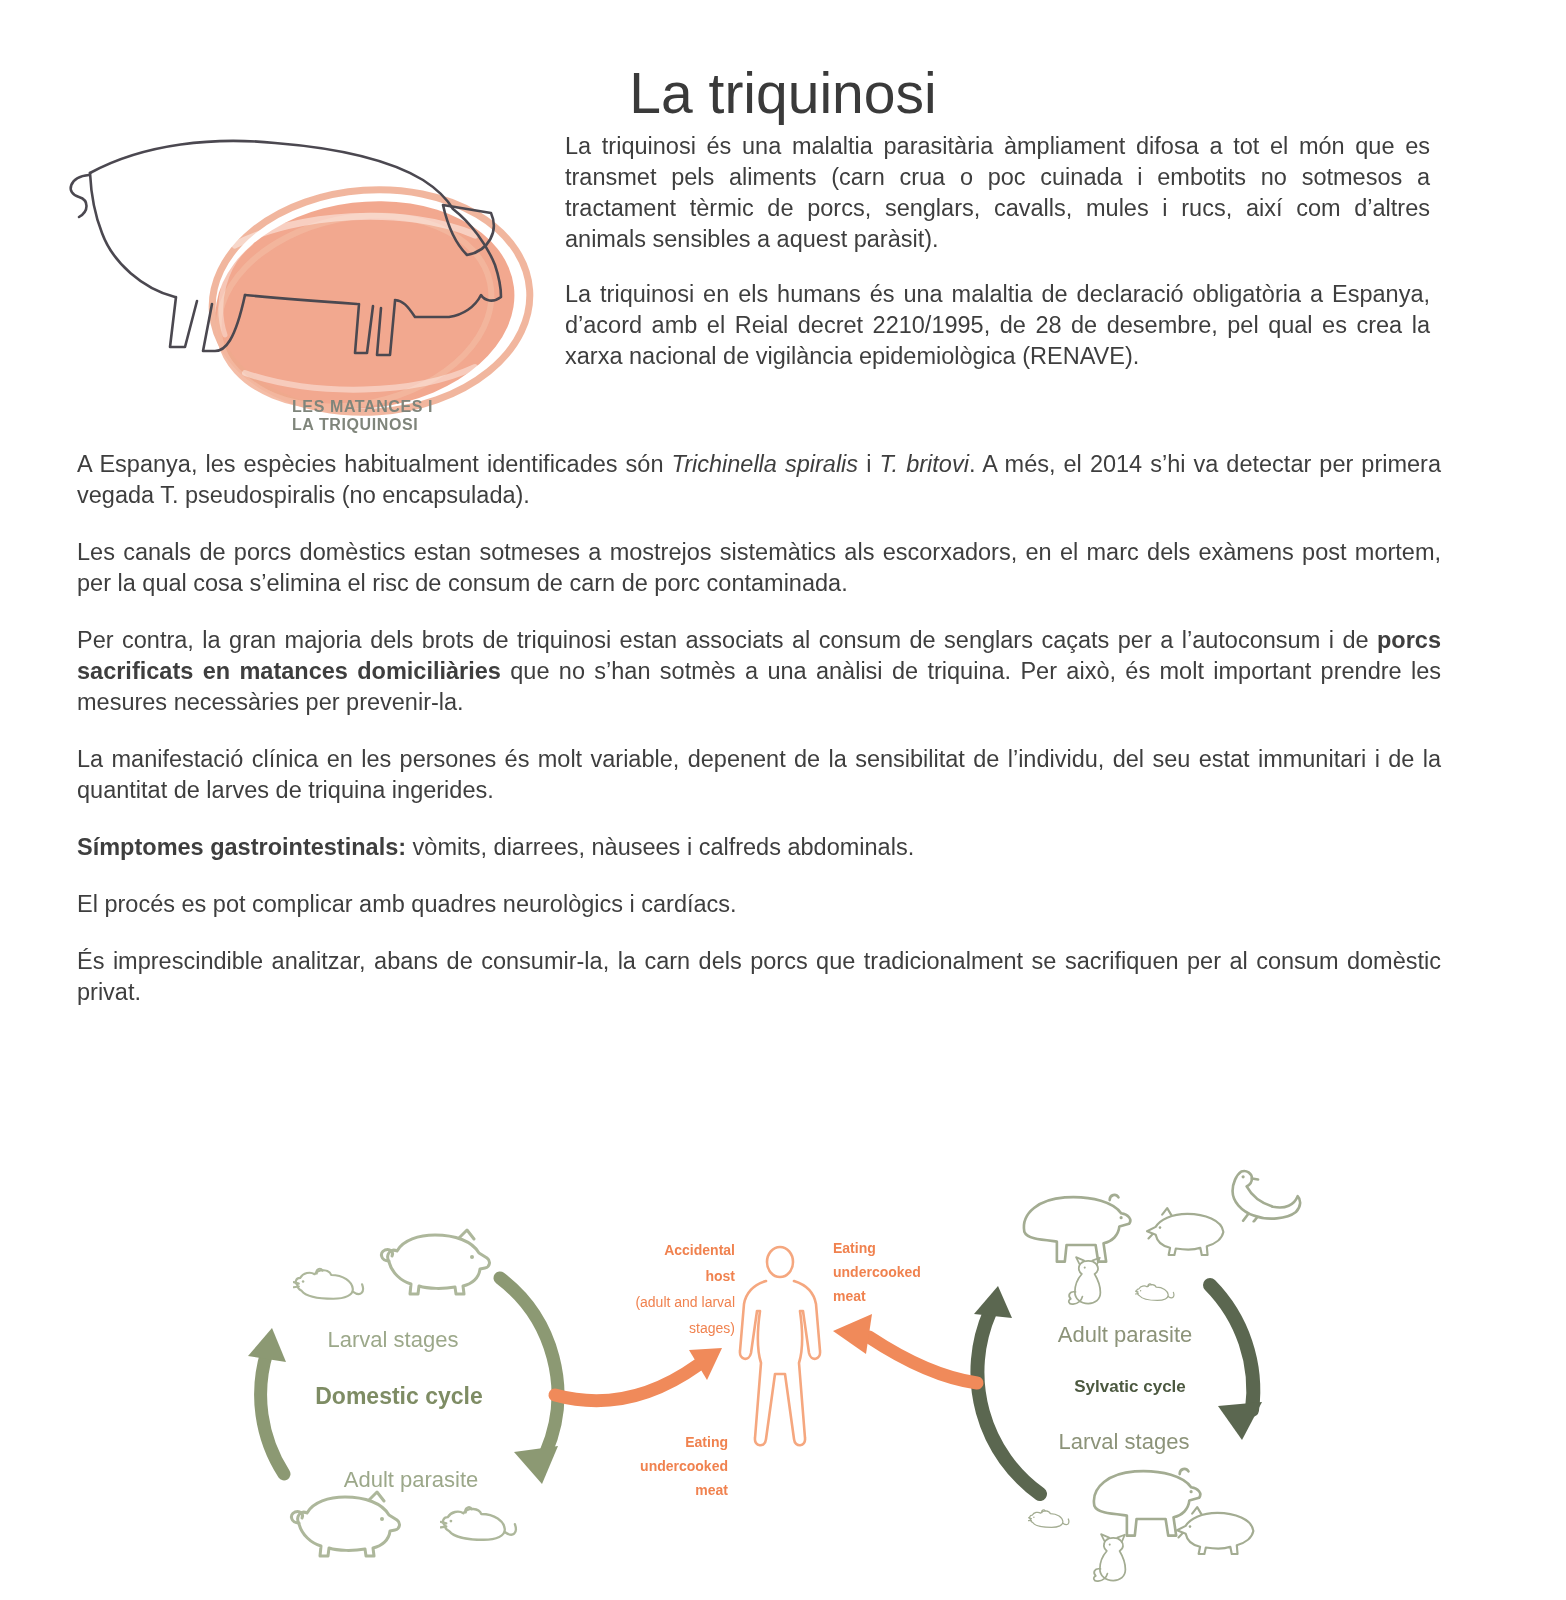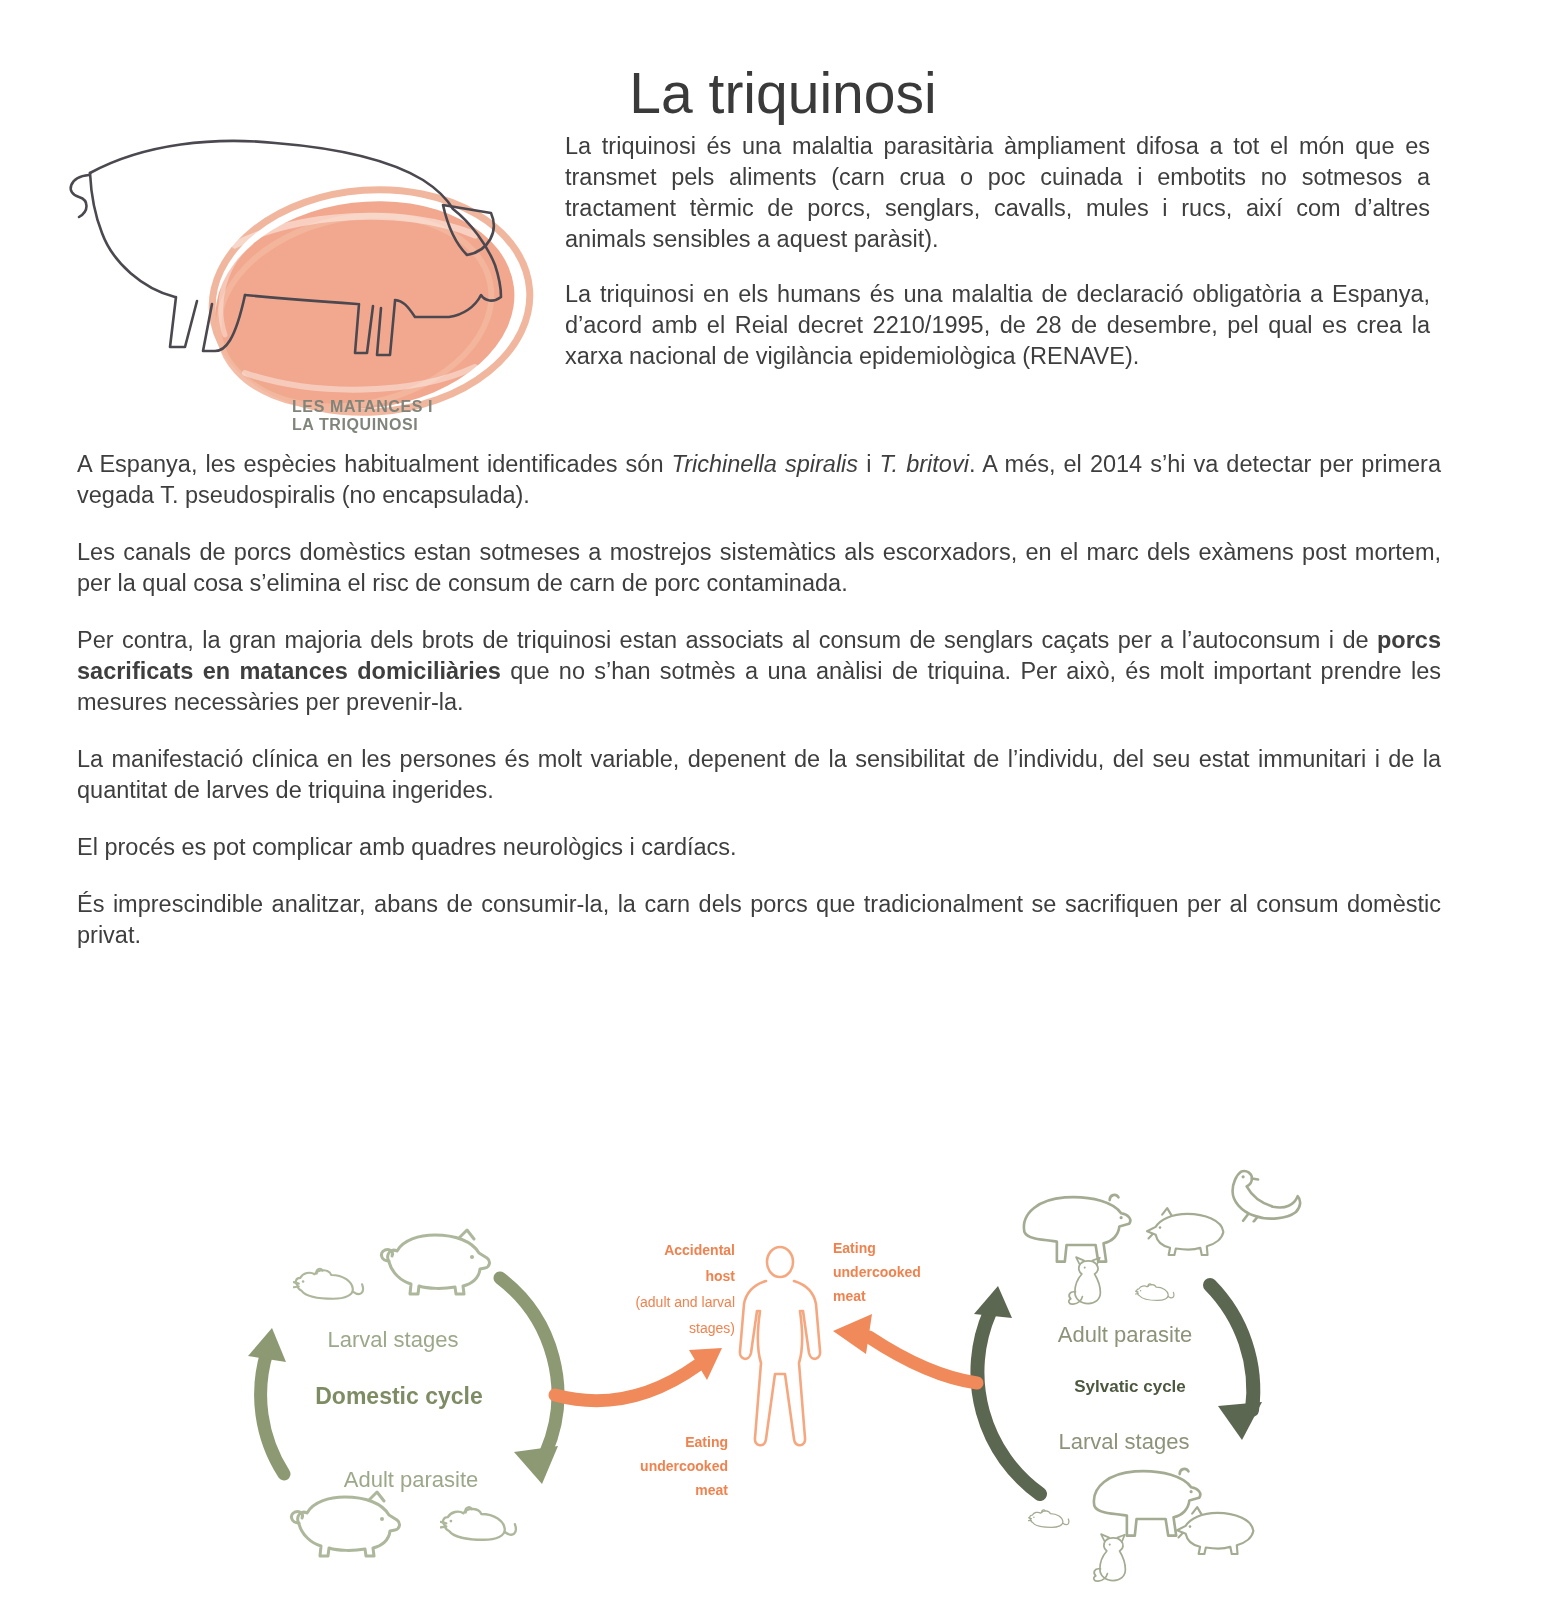--- a/index.html
+++ b/index.html
@@ -69,20 +69,21 @@
   <div class="hero-text">
     <p>La triquinosi és una malaltia parasitària àmpliament difosa a tot el món que es transmet pels aliments (carn crua o poc cuinada i embotits no sotmesos a tractament tèrmic de porcs, senglars, cavalls, mules i rucs, així com d’altres animals sensibles a aquest paràsit).</p>
     <p>La triquinosi en els humans és una malaltia de declaració obligatòria a Espanya, d’acord amb el Reial decret 2210/1995, de 28 de desembre, pel qual es crea la xarxa nacional de vigilància epidemiològica (RENAVE).</p>
   </div>
 
   <div class="bodycol">
     <p><span>A Espanya, les espècies habitualment identificades són </span><i>Trichinella spiralis</i><span> i </span><i>T. britovi</i><span>. A més, el 2014 s’hi va detectar per primera vegada T. pseudospiralis (no encapsulada).</span></p>
     <p>Les canals de porcs domèstics estan sotmeses a mostrejos sistemàtics als escorxadors, en el marc dels exàmens post mortem, per la qual cosa s’elimina el risc de consum de carn de porc contaminada.</p>
     <p><span>Per contra, la gran majoria dels brots de triquinosi estan associats al consum de senglars caçats per a l’autoconsum i de </span><b>porcs sacrificats en matances domiciliàries</b><span> que no s’han sotmès a una anàlisi de triquina. Per això, és molt important prendre les mesures necessàries per prevenir-la.</span></p>
     <p>La manifestació clínica en les persones és molt variable, depenent de la sensibilitat de l’individu, del seu estat immunitari i de la quantitat de larves de triquina ingerides.</p>
+    <p><b>Símptomes gastrointestinals:</b><span> vòmits, diarrees, nàusees i calfreds abdominals.</span></p>
     <p>El procés es pot complicar amb quadres neurològics i cardíacs.</p>
     <p>És imprescindible analitzar, abans de consumir-la, la carn dels porcs que tradicionalment se sacrifiquen per al consum domèstic privat.</p>
   </div>
 
   <svg class="diagram-svg" viewBox="0 1130 1566 470" xmlns="http://www.w3.org/2000/svg">
     <defs>
       <symbol id="sym-pig" viewBox="0 0 120 72">
         <g fill="none" stroke="currentColor" stroke-width="3" stroke-linejoin="round" stroke-linecap="round">
           <path d="M14 34 C10 26 16 20 22 23 C28 12 44 7 60 7 C80 7 97 13 104 25 L112 30 C116 33 115 39 110 40 L105 41 C104 50 97 56 88 58 L89 66 L81 66 L80 59 C69 61 53 61 44 58 L43 66 L35 66 L36 56 C26 53 17 45 14 34 Z"></path>
           <path d="M14 33 C6 33 4 25 10 22 C15 20 19 24 17 28"></path>

